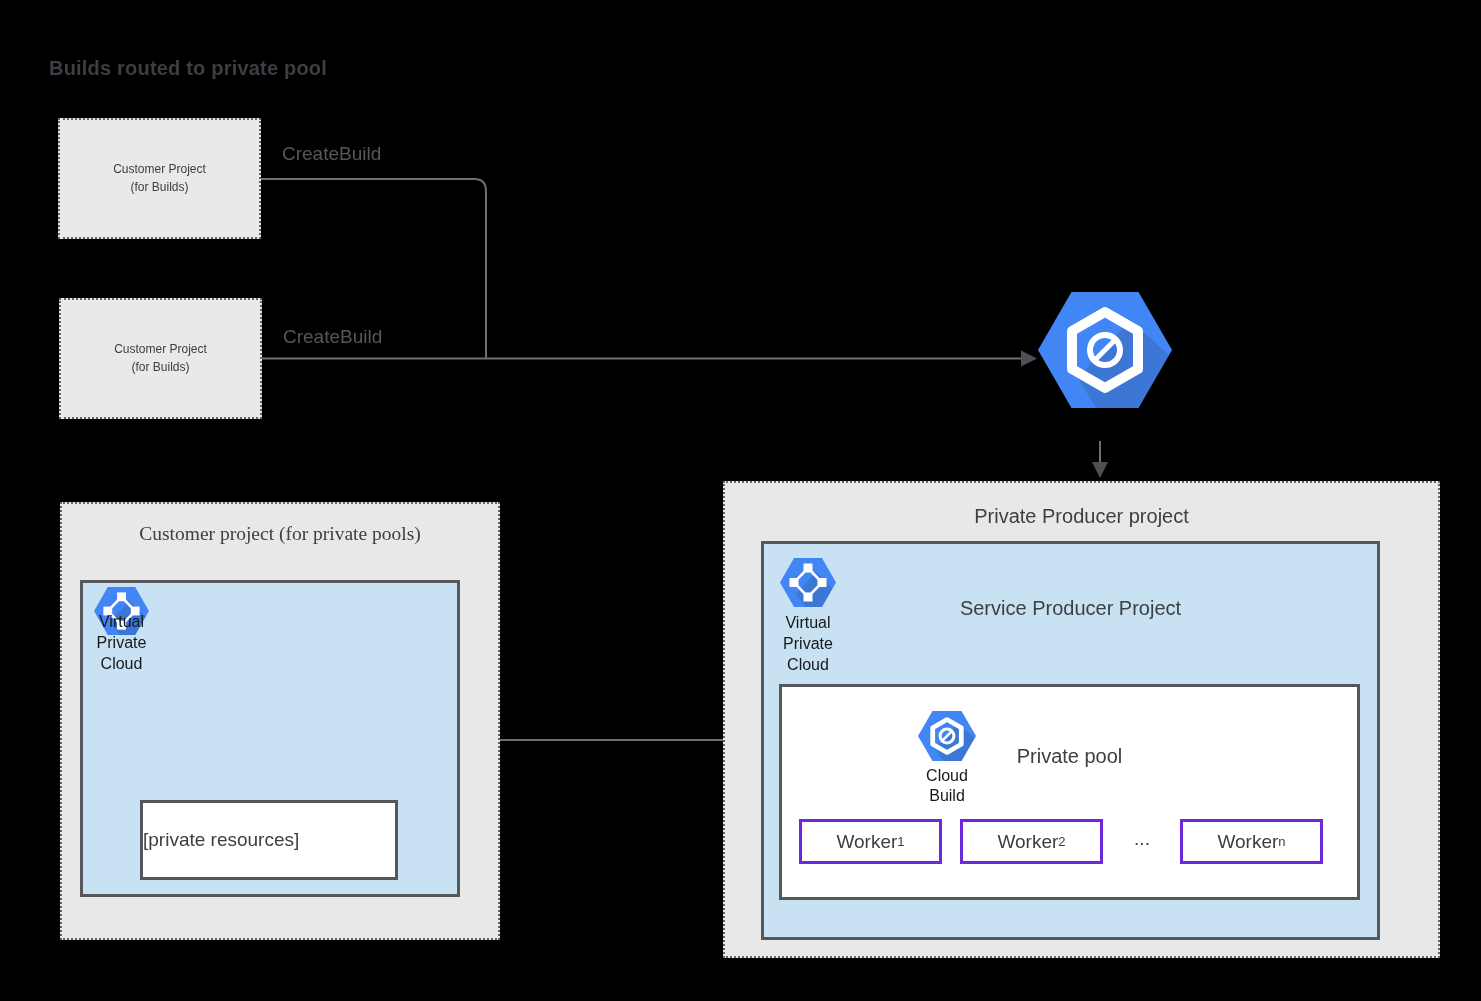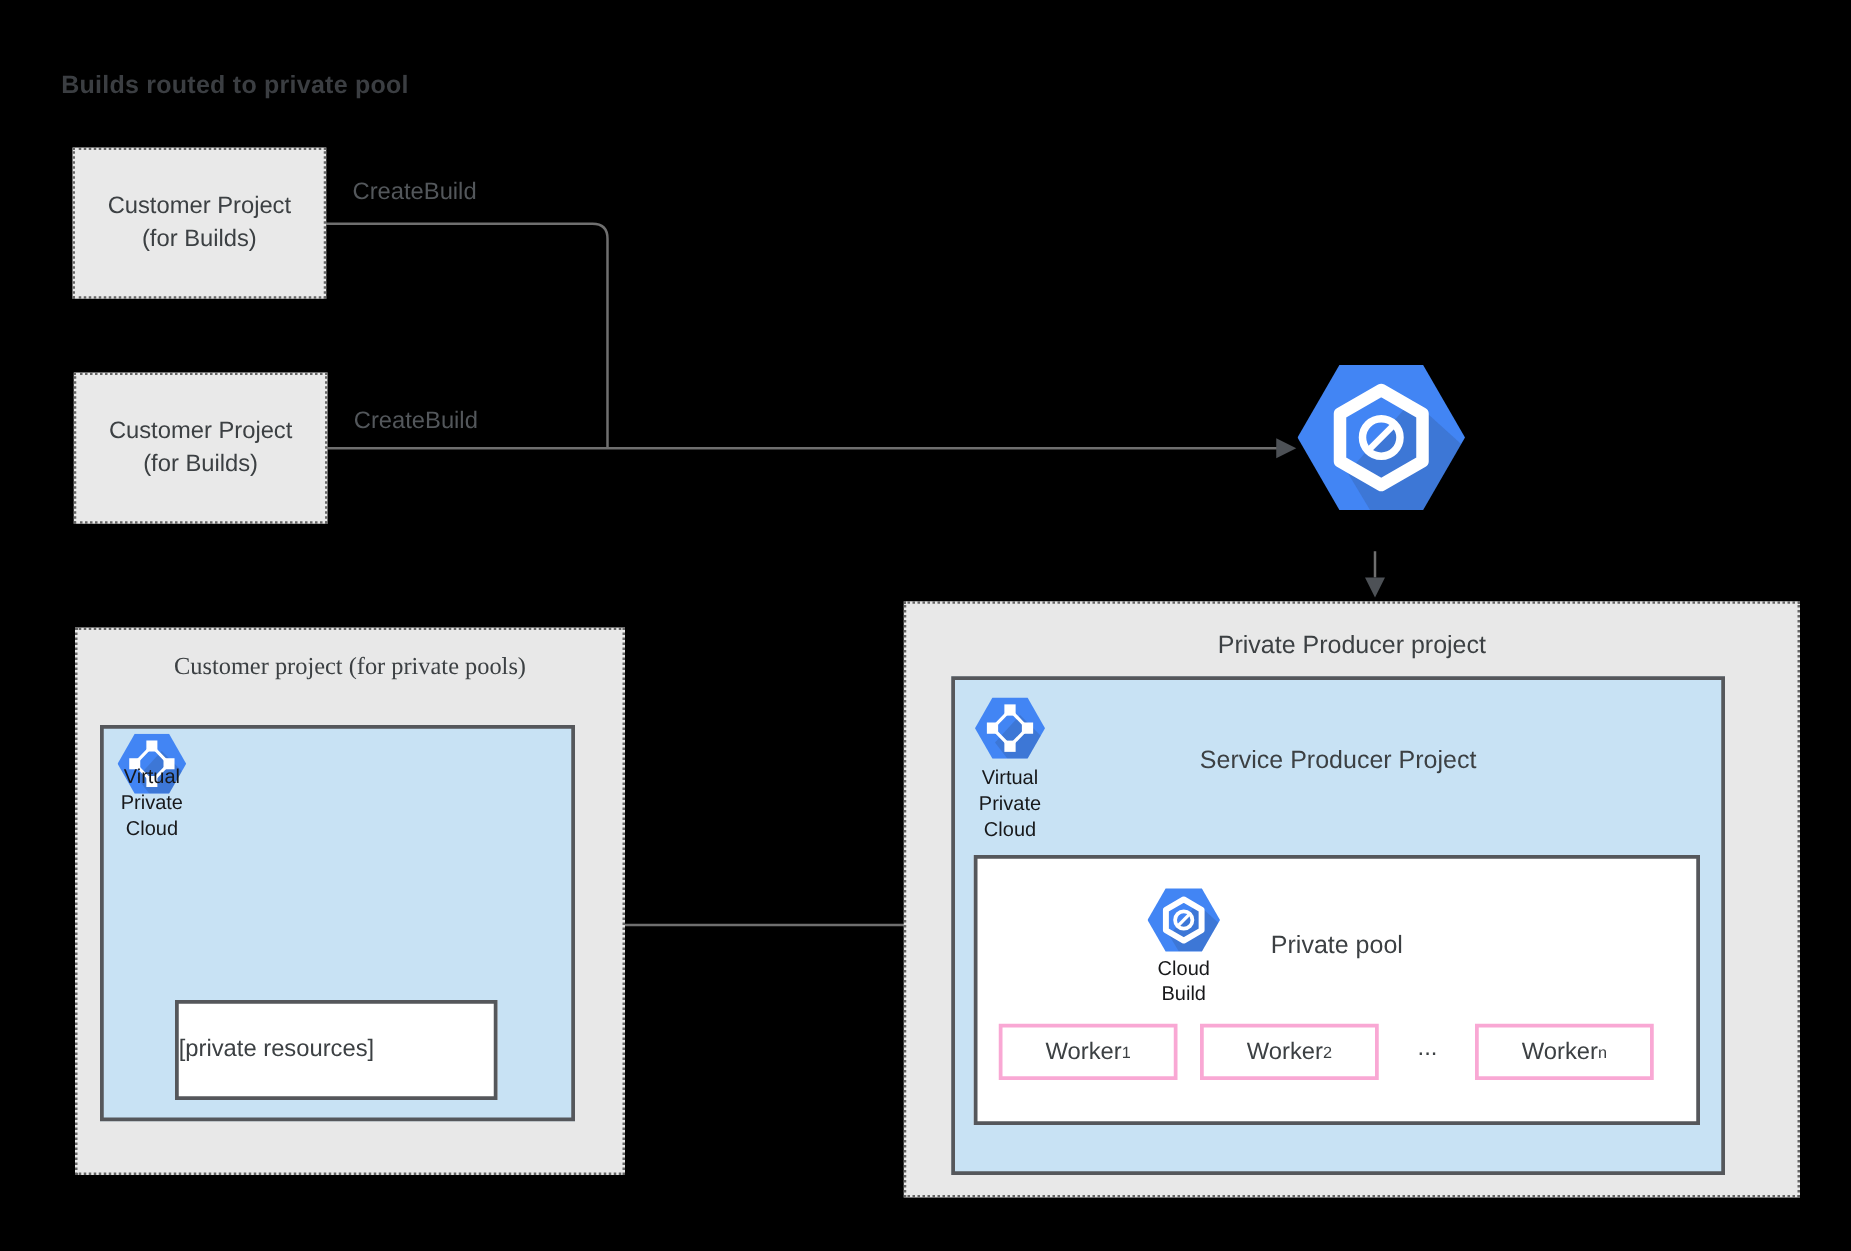--- a/index.html
+++ b/index.html
@@ -4,30 +4,30 @@
 <style>
   html,body{margin:0;padding:0;background:#000;}
   .canvas{
     position:relative;width:1481px;height:1001px;background:#000;overflow:hidden;
     font-family:"Liberation Sans", sans-serif;color:#3c4043;border-radius:26px;
   }
   .abs{position:absolute;box-sizing:border-box;}
   .diagram-title{font-size:20px;font-weight:bold;color:#3b3e42;letter-spacing:.2px;}
   .dotted-box{background:#e9e9e9;border:2px dotted #666;}
   .proj-box{display:flex;align-items:center;justify-content:center;text-align:center;
-    font-size:19px;line-height:1.42;white-space:pre-line;color:#3c4043;}
+    font-size:12px;line-height:1.42;white-space:pre-line;color:#3c4043;}
   .edge-label{font-size:19px;color:#53575b;}
   .outer-title{width:100%;text-align:center;font-size:20px;color:#3c4043;}
   .net-box{background:#c8e2f4;border:3px solid #55575b;}
   .net-title{text-align:center;font-size:20px;color:#3c4043;}
   .white-box{background:#ffffff;border:3px solid #55575b;}
   .vpc-label{font-size:16px;line-height:21px;text-align:center;white-space:pre-line;color:#17181a;}
   .cb-label{font-size:16px;line-height:20px;text-align:center;white-space:pre-line;color:#17181a;}
   .pool-title{text-align:center;font-size:20px;color:#3c4043;}
-  .worker-box{background:#fff;border:3px solid #f9a8d4;display:flex;align-items:center;justify-content:center;
+  .worker-box{background:#fff;border:3px solid #6d28d9;display:flex;align-items:center;justify-content:center;
     font-size:19px;color:#3c4043;}
   .worker-box sub{font-size:13px;line-height:0;}
   .ellipsis{display:flex;align-items:center;justify-content:center;font-size:19px;color:#3c4043;}
   .pr-box{display:flex;align-items:center;font-size:19px;color:#3c4043;}
   svg{display:block;}
 </style>
 </head>
 <body>
 
 <div class="canvas">

